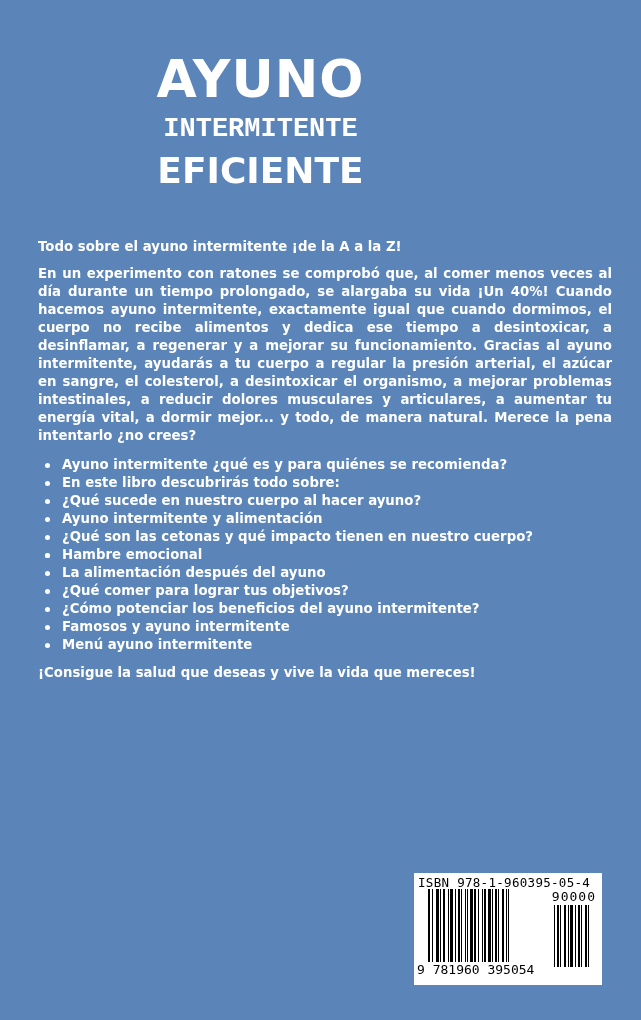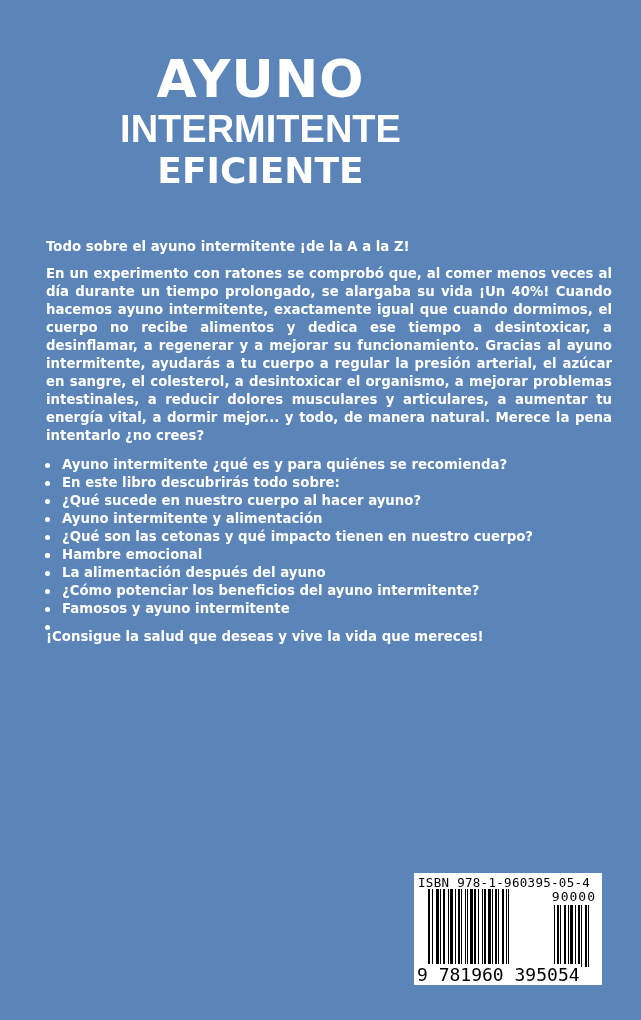--- a/index.html
+++ b/index.html
@@ -5,40 +5,40 @@
   html, body { margin:0; padding:0; }
   body {
     width:641px; height:1020px; overflow:hidden;
     background:#5b84b8;
     font-family:"DejaVu Sans", "Liberation Sans", sans-serif;
     color:#ffffff;
     position:relative;
   }
   .title-block { position:absolute; top:52px; left:0; width:521px; text-align:center; }
   .title-line1 { font-family:"DejaVu Sans", sans-serif; font-weight:bold; font-size:52px; line-height:54px; letter-spacing:1px; }
-  .title-line2 { font-family:Liberation Sans, sans-serif; font-weight:bold; font-size:38px; line-height:42px; margin-top:2px; }
+  .title-line2 { font-family:Liberation Mono, monospace; font-weight:bold; font-size:27px; line-height:42px; margin-top:2px; }
   .title-line3 { font-family:"DejaVu Sans", sans-serif; font-weight:bold; font-size:36px; line-height:42px; }
   .content { position:absolute; left:38px; top:238px; width:574px; font-size:13.3px; line-height:18px; font-weight:bold; }
-  .content p { margin:0 0 11px 8px; text-align:justify; }
+  .content p { margin:0 0 11px 0; text-align:justify; }
   .content p.intro { margin-bottom:9px; }
   .content ul { margin:0 0 10px 0; padding-left:24px; list-style:none; }
   .content li { position:relative; line-height:18px; }
   .content li .bullet { position:absolute; left:-17px; top:7px; width:5px; height:5px; border-radius:50%; background:#fff; }
   .barcode-box {
     position:absolute; left:414px; top:873px; width:188px; height:112px;
     background:#ffffff; color:#000;
     font-family:"DejaVu Sans Mono", monospace;
   }
   .isbn-text { position:absolute; left:4px; top:2px; font-size:12.5px; letter-spacing:0.3px; white-space:nowrap; }
   .price-code { position:absolute; right:6px; top:16px; font-size:13px; letter-spacing:1px; }
   .bars-main { position:absolute; left:14px; top:16px; width:110px; height:80px; display:flex; align-items:stretch; }
   .bars-add { position:absolute; left:140px; top:32px; width:42px; height:62px; display:flex; align-items:stretch; }
   .bar { background:#000; height:100%; }
   .gap { height:100%; }
-  .ean-digits { position:absolute; left:3px; bottom:0; font-size:18px; background:#fff; white-space:pre; }
+  .ean-digits { position:absolute; left:3px; bottom:8px; font-size:13px; background:#fff; white-space:pre; }
 </style>
 </head>
 <body>
 
 <div class="title-block">
   <div class="title-line1">AYUNO</div>
   <div class="title-line2">INTERMITENTE</div>
   <div class="title-line3">EFICIENTE</div>
 </div>
 
@@ -47,23 +47,24 @@
   <p>En un experimento con ratones se comprobó que, al comer menos veces al día durante un tiempo prolongado, se alargaba su vida ¡Un 40%! Cuando hacemos ayuno intermitente, exactamente igual que cuando dormimos, el cuerpo no recibe alimentos y dedica ese tiempo a desintoxicar, a desinflamar, a regenerar y a mejorar su funcionamiento. Gracias al ayuno intermitente, ayudarás a tu cuerpo a regular la presión arterial, el azúcar en sangre, el colesterol, a desintoxicar el organismo, a mejorar problemas intestinales, a reducir dolores musculares y articulares, a aumentar tu energía vital, a dormir mejor... y todo, de manera natural. Merece la pena intentarlo ¿no crees?</p>
   <ul>
     <li><span class="bullet"></span><span>Ayuno intermitente ¿qué es y para quiénes se recomienda?</span></li>
     <li><span class="bullet"></span><span>En este libro descubrirás todo sobre:</span></li>
     <li><span class="bullet"></span><span>¿Qué sucede en nuestro cuerpo al hacer ayuno?</span></li>
     <li><span class="bullet"></span><span>Ayuno intermitente y alimentación</span></li>
     <li><span class="bullet"></span><span>¿Qué son las cetonas y qué impacto tienen en nuestro cuerpo?</span></li>
     <li><span class="bullet"></span></li>
     <li><span class="bullet"></span><span>Hambre emocional</span></li>
     <li><span class="bullet"></span><span>La alimentación después del ayuno</span></li>
+    <li><span class="bullet"></span><span>¿Qué comer para lograr tus objetivos?</span></li>
     <li><span class="bullet"></span><span>¿Cómo potenciar los beneficios del ayuno intermitente?</span></li>
     <li><span class="bullet"></span><span>Famosos y ayuno intermitente</span></li>
-    <li><span class="bullet"></span></li>
+    <li><span class="bullet"></span><span>Menú ayuno intermitente</span></li>
   </ul>
   <p>¡Consigue la salud que deseas y vive la vida que mereces!</p>
 </div>
 
 <div class="barcode-box">
   <div class="isbn-text">ISBN 978-1-960395-05-4</div>
   <div class="price-code">90000</div>
   <div class="bars-main">
     <div class="bar" style="width:2px"></div>
       <div class="gap" style="width:2px"></div>

